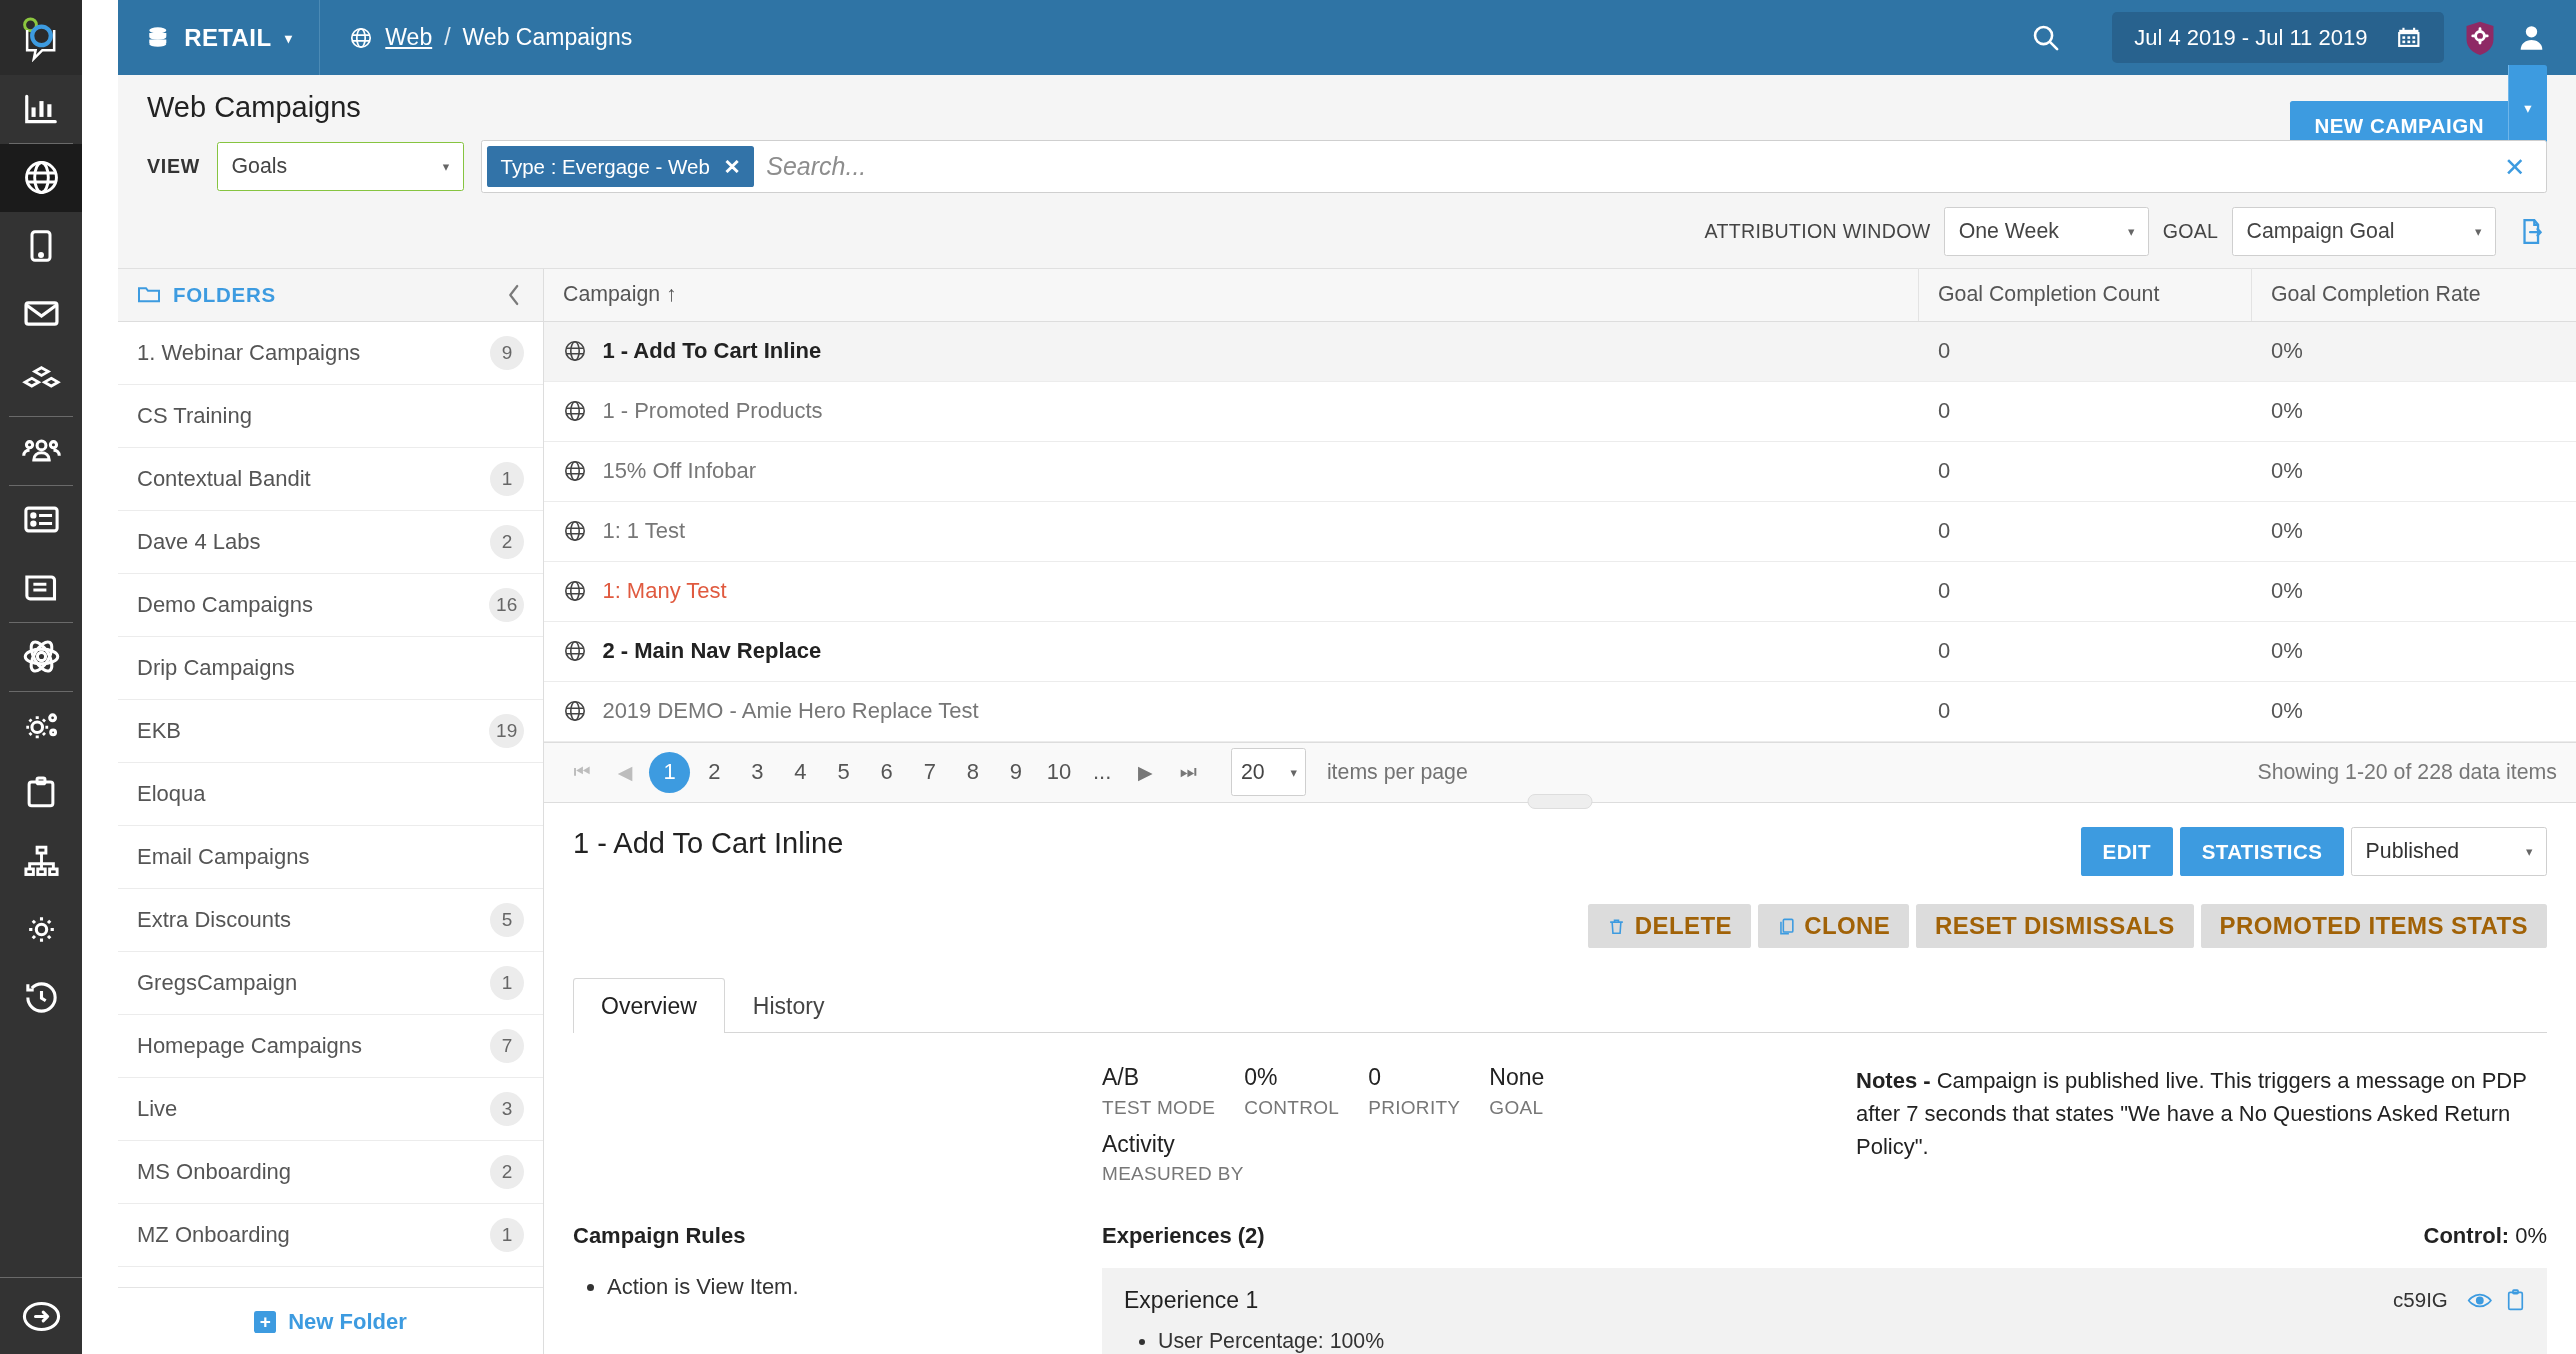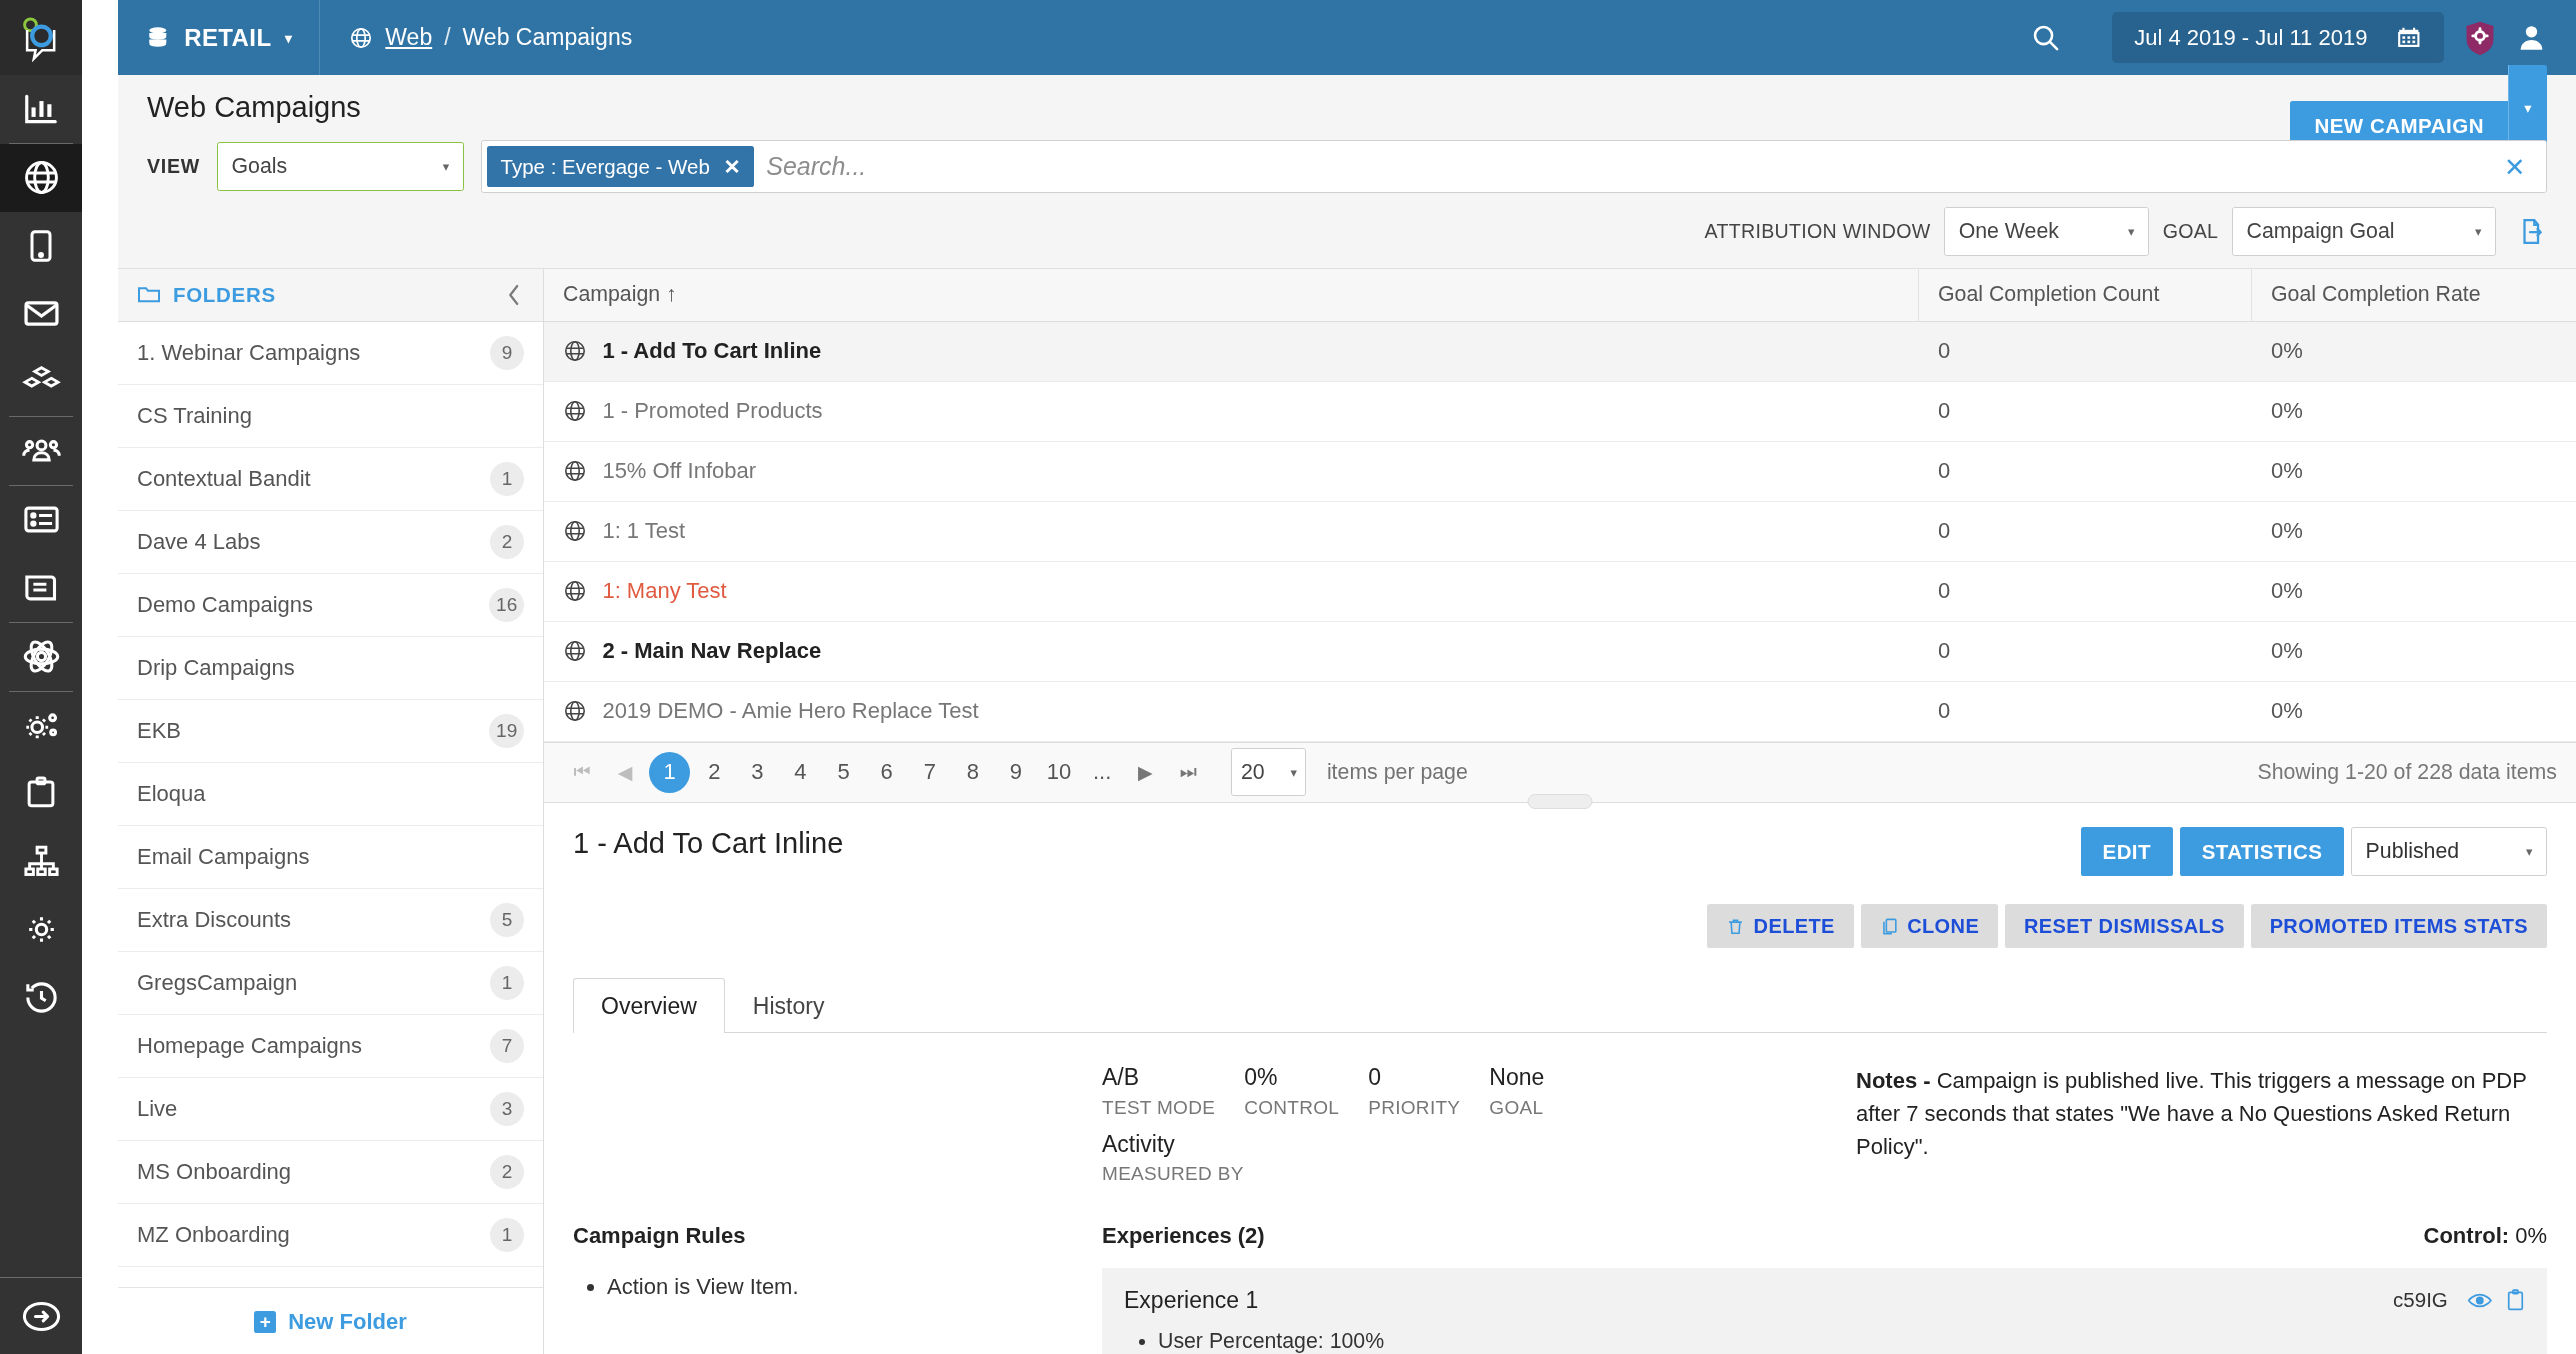--- a/index.html
+++ b/index.html
@@ -181,22 +181,22 @@
 
   
   .detail { flex: 1 1 auto; overflow: hidden; padding: 0 29px; min-height: 0; background:#fff;}
   .dt-head { display: flex; align-items: flex-start; padding-top: 24px; }
   .dt-title { font-size: 29px; color: #222; }
   .dt-grow { flex: 1 1 auto; }
   .dt-actions { display: flex; flex-direction: column; align-items: flex-end; gap: 28px; }
   .dt-actions-row { display: flex; align-items: stretch; gap: 6.8px; }
   .bt-blue { background: #3d9be0; color: #fff; border: none; height: 49px; padding: 0 22px;
             font-size: 20.5px; font-weight: bold; letter-spacing: 0.4px; border-radius: 2.6px; cursor: pointer; }
-  .bt-grey { background: #dcdcdc; color: #1d4ed8; border: none; height: 44px; padding: 0 19px;
-            font-size: 20px; font-weight: bold; letter-spacing: 0.4px; border-radius: 2.6px; display:flex;
+  .bt-grey { background: #dcdcdc; color: #a16207; border: none; height: 44px; padding: 0 19px;
+            font-size: 24px; font-weight: bold; letter-spacing: 0.4px; border-radius: 2.6px; display:flex;
             align-items:center; gap:8.5px; cursor:pointer; }
   .status-sel { border: 0.9px solid #cfcfcf; background: #fff; border-radius: 2.6px; height: 49px; width: 196px;
                 display: flex; align-items: center; padding: 0 13.6px; font-size: 21.3px; color: #333; cursor: pointer; }
 
   .tabs { display: flex; align-items: flex-end; border-bottom: 0.9px solid #d6d6d6; margin-top: 29px; }
   .tab { font-size: 23px; color: #444; padding: 13.6px 27px; cursor: pointer; border: 0.9px solid transparent;
          border-bottom: none; border-radius: 3.4px 3.4px 0 0; position: relative; top: 0.9px; }
   .tab.on { background: #fff; border-color: #d6d6d6; color: #222; }
 
   .ov { display: flex; padding-top: 31px; gap: 0; }

